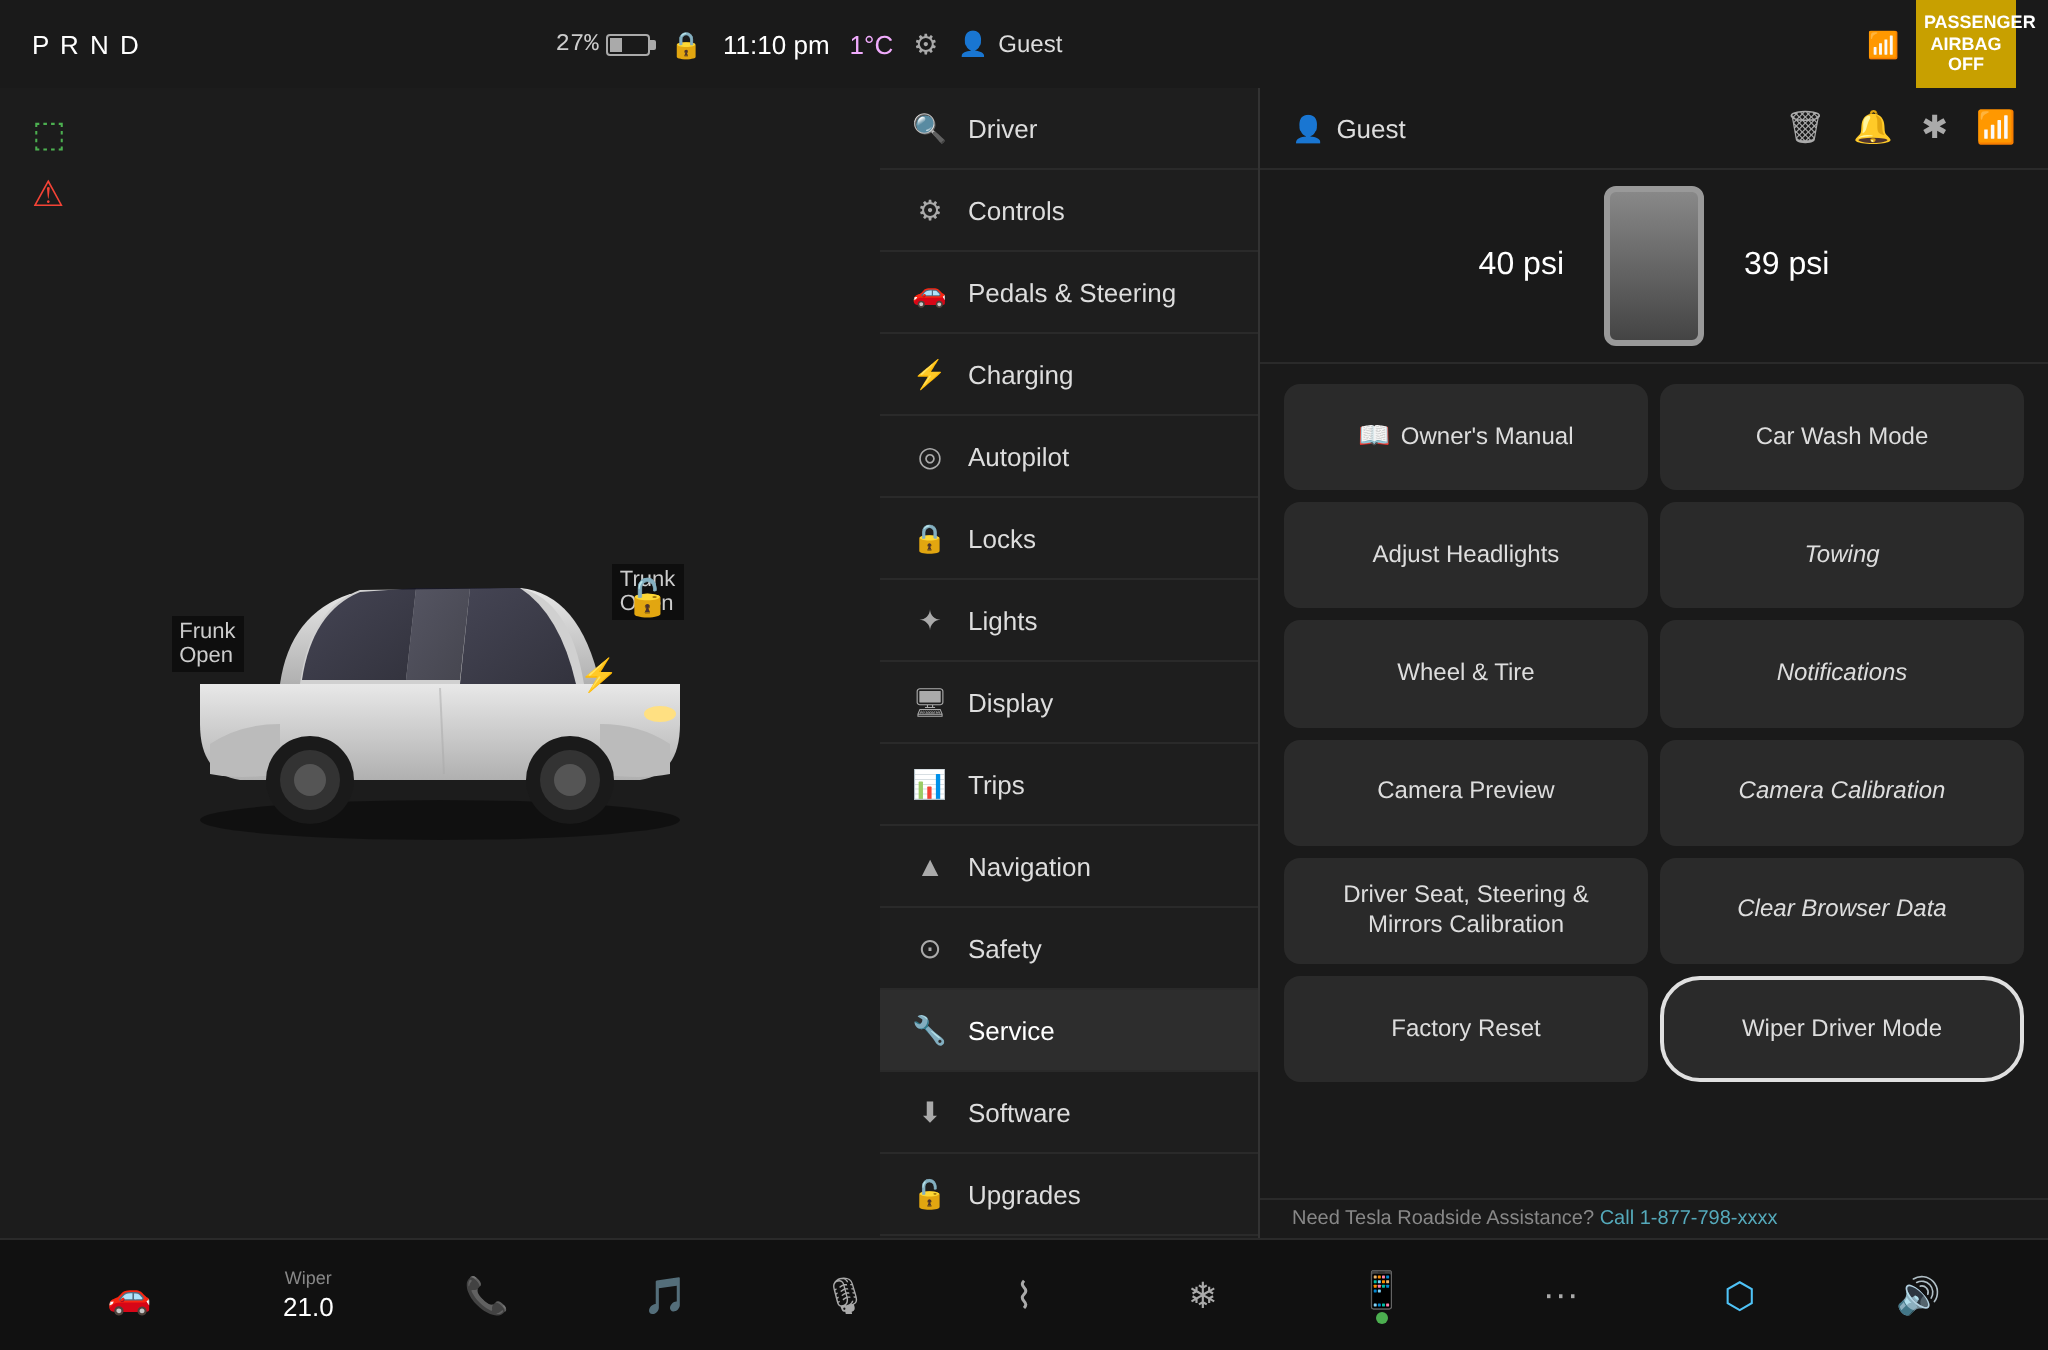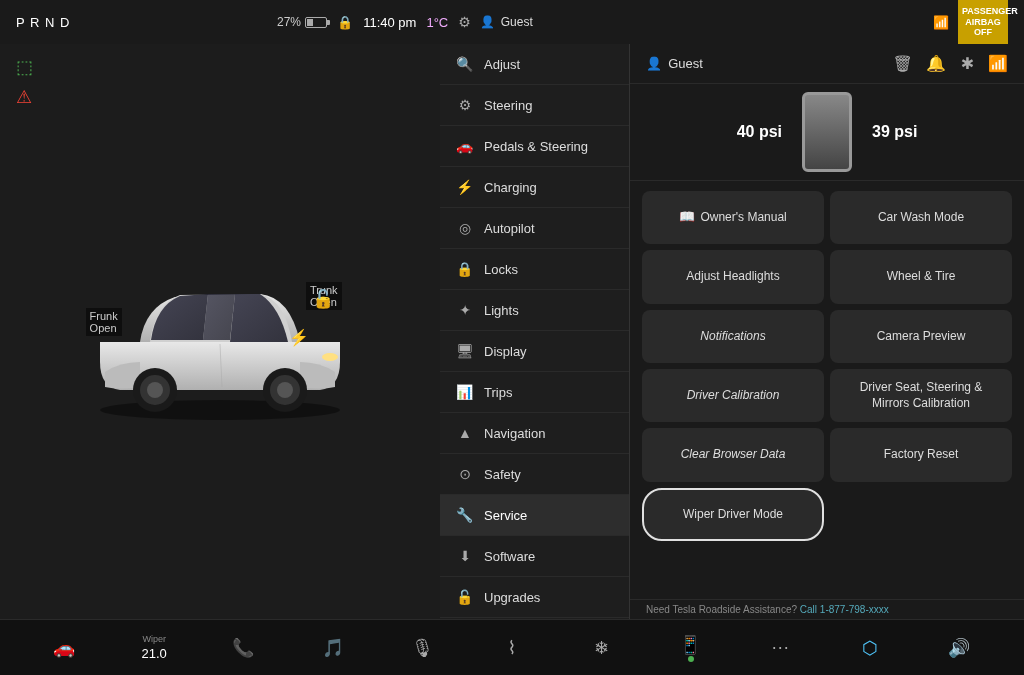--- a/index.html
+++ b/index.html
@@ -34,20 +34,21 @@
       align-items: center;
       gap: 10px;
       margin: 0 auto;
     }
     .battery-info {
       display: flex;
       align-items: center;
       gap: 4px;
       color: #ccc;
       font-size: 12px;
+      font-family: Liberation Mono, monospace;
     }
     .battery-icon {
       width: 22px;
       height: 11px;
       border: 1.5px solid #aaa;
       border-radius: 2px;
       position: relative;
       display: inline-flex;
       align-items: center;
     }
@@ -196,21 +197,21 @@
       padding: 8px 16px;
       gap: 20px;
       border-bottom: 1px solid #2a2a2a;
     }
     .tire-psi {
       display: flex;
       flex-direction: column;
       align-items: center;
       gap: 2px;
     }
-    .psi-value { color: #fff; font-size: 16px; font-weight: 700; }
+    .psi-value { color: #fff; font-size: 16px; font-weight: 400; }
     .tire-visual {
       width: 50px;
       height: 80px;
       background: #555;
       border-radius: 8px;
       border: 3px solid #888;
       position: relative;
     }
 
     
@@ -309,21 +310,21 @@
   <span class="prnd">P R N D</span>
 
   <div class="status-center">
     <div class="battery-info">
       <span>27%</span>
       <div class="battery-icon">
         <div class="battery-fill"></div>
       </div>
     </div>
     <span class="lock-icon">🔒</span>
-    <span class="time">11:40 pm</span>
+    <span class="time">11:10 pm</span>
     <span class="temp">1°C</span>
     <span class="settings-icon">⚙</span>
     <div class="user-info">
       <span>👤</span>
       <span>Guest</span>
     </div>
   </div>
 
   <div class="status-right">
     <span class="wifi-icon">📶</span>
@@ -390,25 +391,25 @@
         <ellipse cx="270" cy="125" rx="8" ry="4" fill="#ffe082"></ellipse>
 
         <line x1="160" y1="112" x2="162" y2="155" stroke="#aaa" stroke-width="1" opacity="0.5"></line>
       </svg>
     </div>
   </div>
 
   <div class="menu-panel">
     <div class="menu-item">
       <span class="menu-icon">🔍</span>
-      <span>Adjust</span>
+      <span>Driver</span>
     </div>
     <div class="menu-item">
       <span class="menu-icon">⚙</span>
-      <span>Steering</span>
+      <span>Controls</span>
     </div>
     <div class="menu-item">
       <span class="menu-icon">🚗</span>
       <span>Pedals &amp; Steering</span>
     </div>
     <div class="menu-item">
       <span class="menu-icon">⚡</span>
       <span>Charging</span>
     </div>
     <div class="menu-item">
@@ -484,30 +485,33 @@
         <span class="btn-icon">📖</span>
         <span>Owner's Manual</span>
       </button>
       <button class="svc-btn">
         <span>Car Wash Mode</span>
       </button>
       <button class="svc-btn">
         <span>Adjust Headlights</span>
       </button>
       <button class="svc-btn">
+        <span style="font-style:italic;">Towing</span>
+      </button>
+      <button class="svc-btn">
         <span>Wheel &amp; Tire</span>
       </button>
       <button class="svc-btn">
         <span style="font-style:italic;text-align:center;">Notifications</span>
       </button>
       <button class="svc-btn">
         <span>Camera Preview</span>
       </button>
       <button class="svc-btn">
-        <span style="font-style:italic;">Driver Calibration</span>
+        <span style="font-style:italic;">Camera Calibration</span>
       </button>
       <button class="svc-btn">
         <span>Driver Seat, Steering &amp; Mirrors Calibration</span>
       </button>
       <button class="svc-btn">
         <span style="font-style:italic;">Clear Browser Data</span>
       </button>
       <button class="svc-btn">
         <span>Factory Reset</span>
       </button>

